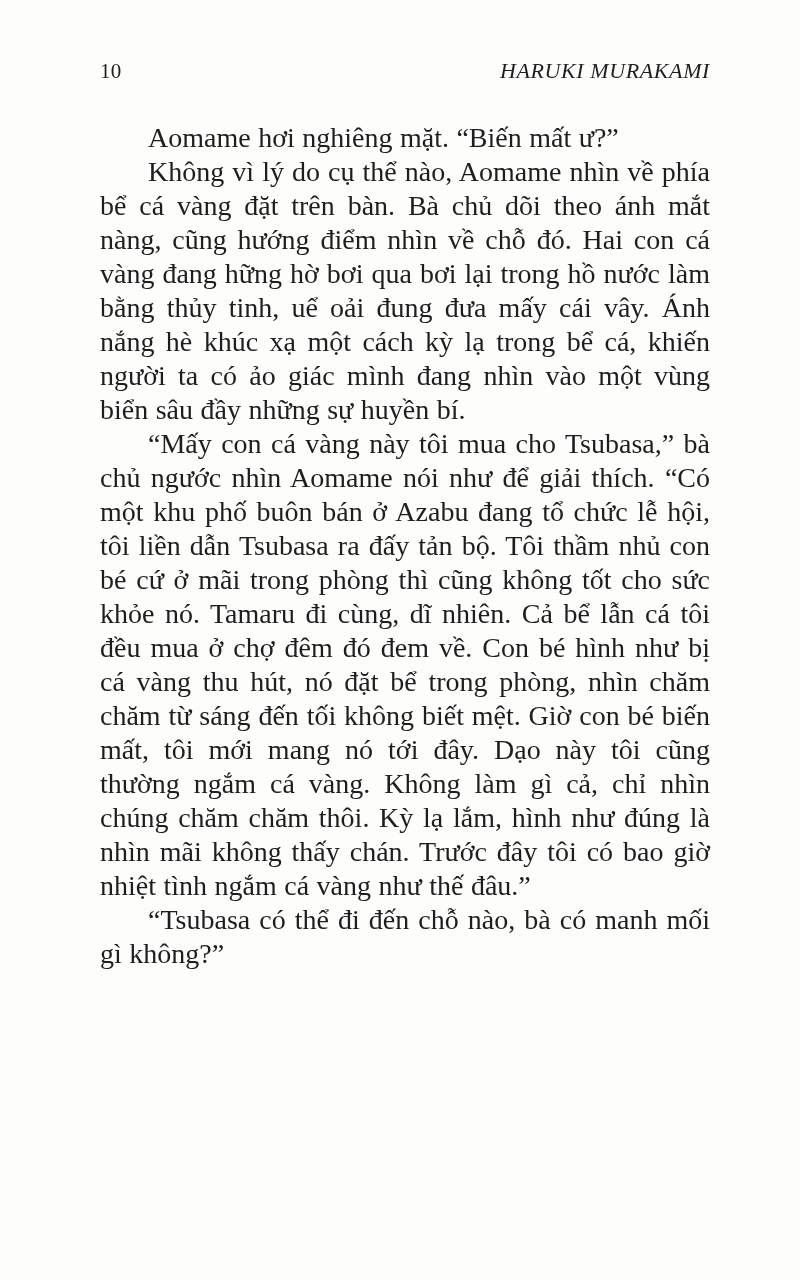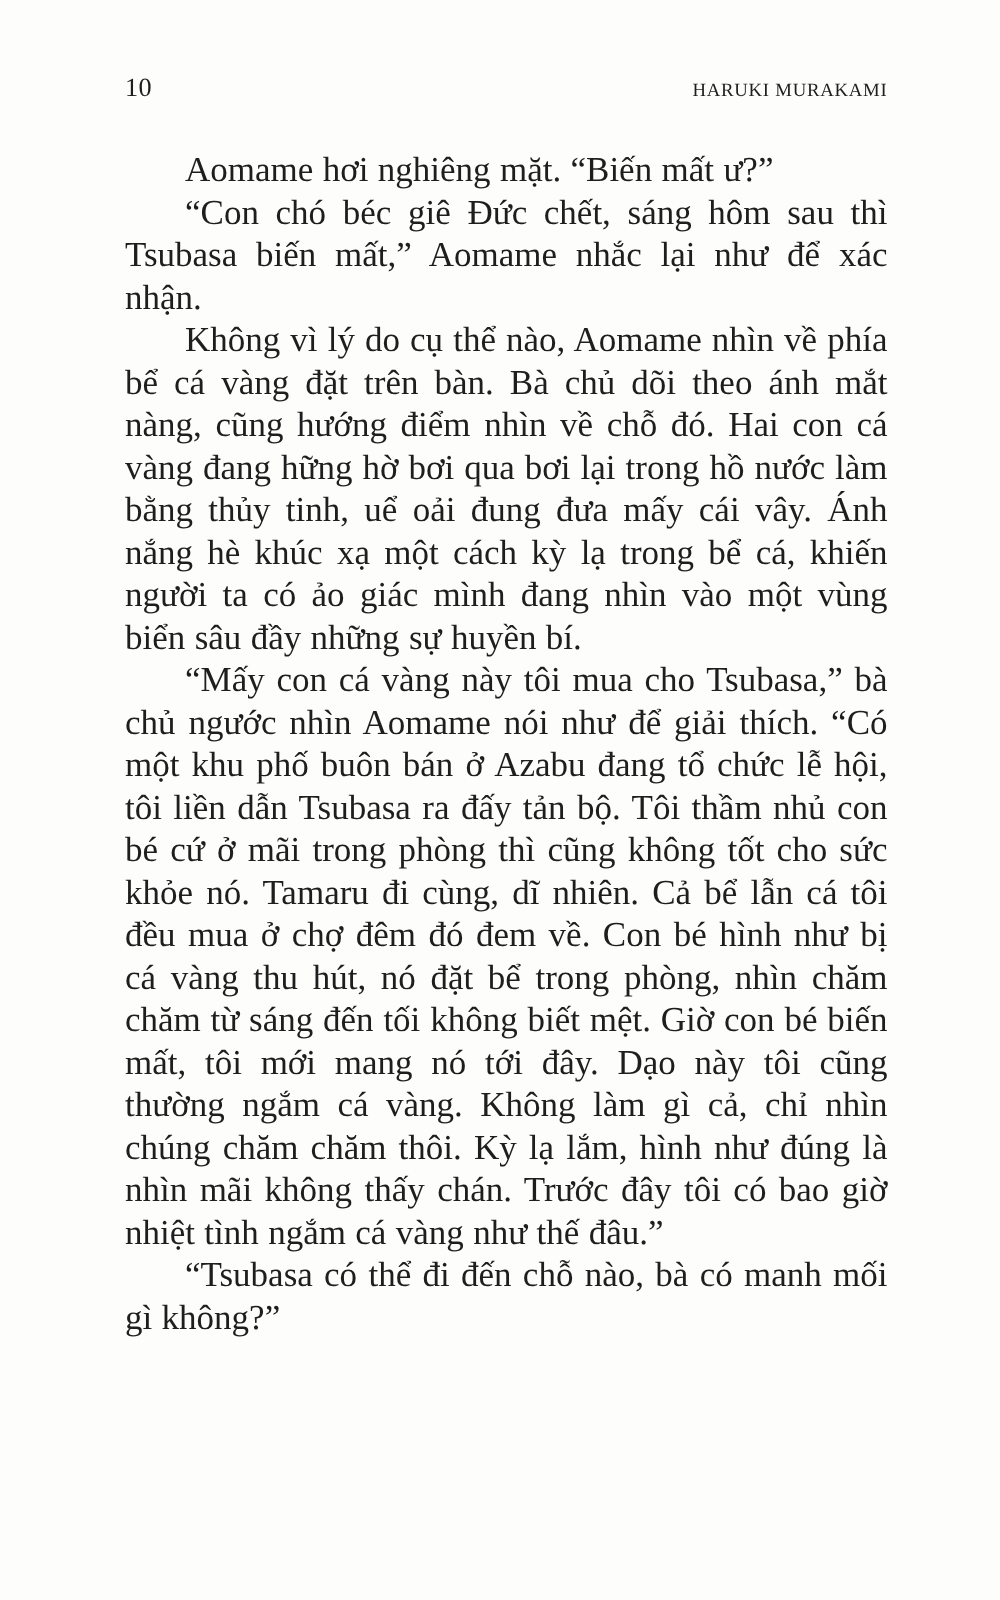--- a/index.html
+++ b/index.html
@@ -22,22 +22,23 @@
   .running-head{
     display:flex;
     justify-content:space-between;
     align-items:baseline;
   }
   .page-num{
     font-size:21px;
     letter-spacing:0.3px;
   }
   .author{
-    font-size:15px;
+    font-size:22px;
     letter-spacing:0.6px;
+    font-style:italic;
   }
   .body-text{
     margin-top:37px;
   }
   .body-text p{
     font-size:28px;
     line-height:34px;
     text-align:justify;
     text-indent:48px;
     word-spacing:0.5px;
@@ -46,18 +47,17 @@
 </head>
 <body>
 
 <div class="book-page">
   <header class="running-head">
     <span class="page-num">10</span>
     <span class="author">HARUKI MURAKAMI</span>
   </header>
   <main class="body-text">
       <p>Aomame hơi nghiêng mặt. “Biến mất ư?”</p>
-      <p>“Con chó béc giê Đức chết, sáng hôm sau thì Tsubasa biến mất,” Aomame nhắc lại như để xác nhận.</p>
       <p>Không vì lý do cụ thể nào, Aomame nhìn về phía bể cá vàng đặt trên bàn. Bà chủ dõi theo ánh mắt nàng, cũng hướng điểm nhìn về chỗ đó. Hai con cá vàng đang hững hờ bơi qua bơi lại trong hồ nước làm bằng thủy tinh, uể oải đung đưa mấy cái vây. Ánh nắng hè khúc xạ một cách kỳ lạ trong bể cá, khiến người ta có ảo giác mình đang nhìn vào một vùng biển sâu đầy những sự huyền bí.</p>
       <p>“Mấy con cá vàng này tôi mua cho Tsubasa,” bà chủ ngước nhìn Aomame nói như để giải thích. “Có một khu phố buôn bán ở Azabu đang tổ chức lễ hội, tôi liền dẫn Tsubasa ra đấy tản bộ. Tôi thầm nhủ con bé cứ ở mãi trong phòng thì cũng không tốt cho sức khỏe nó. Tamaru đi cùng, dĩ nhiên. Cả bể lẫn cá tôi đều mua ở chợ đêm đó đem về. Con bé hình như bị cá vàng thu hút, nó đặt bể trong phòng, nhìn chăm chăm từ sáng đến tối không biết mệt. Giờ con bé biến mất, tôi mới mang nó tới đây. Dạo này tôi cũng thường ngắm cá vàng. Không làm gì cả, chỉ nhìn chúng chăm chăm thôi. Kỳ lạ lắm, hình như đúng là nhìn mãi không thấy chán. Trước đây tôi có bao giờ nhiệt tình ngắm cá vàng như thế đâu.”</p>
       <p>“Tsubasa có thể đi đến chỗ nào, bà có manh mối gì không?”</p>
     </main>
 </div>
 
 </body></html>

